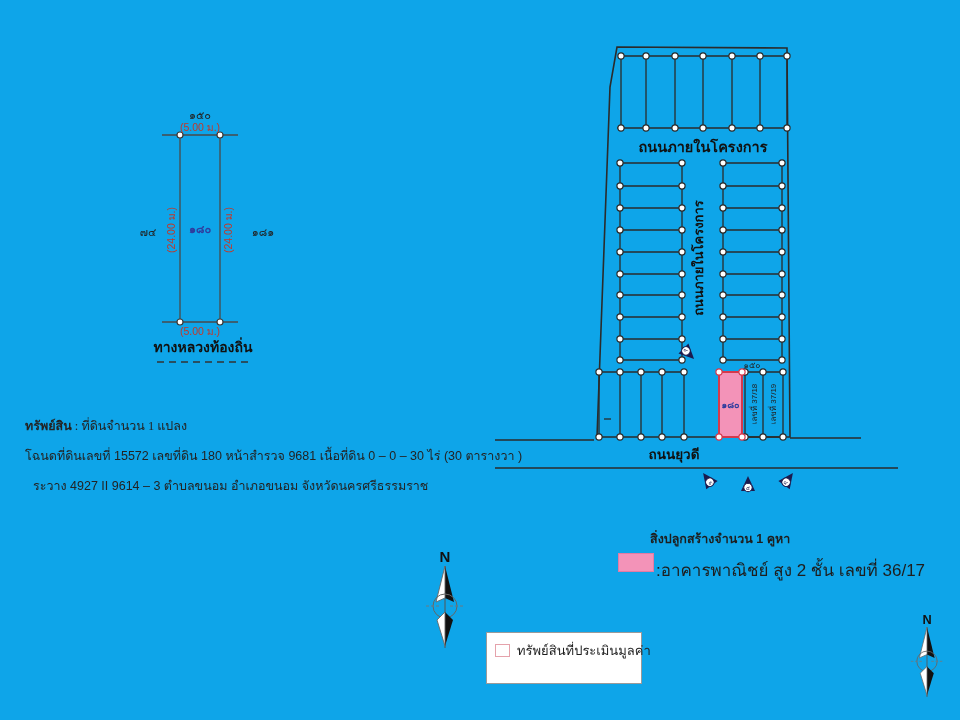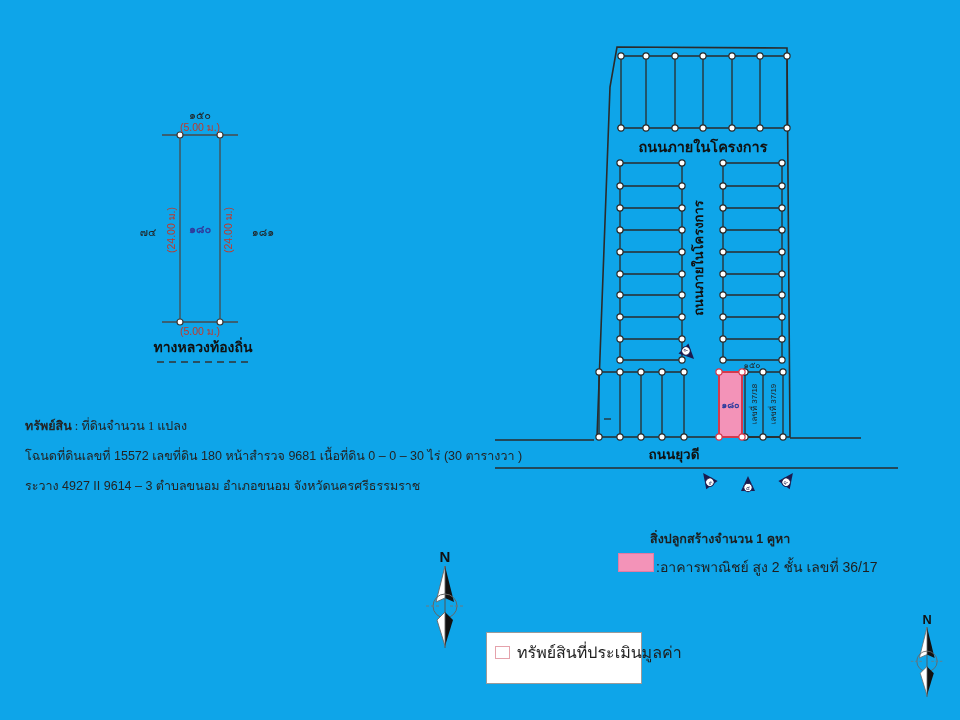--- a/index.html
+++ b/index.html
@@ -3,27 +3,27 @@
 <meta charset="utf-8">
 <style>
   html,body{margin:0;padding:0;background:#ffffff;}
   #page{position:relative;width:960px;height:720px;background:#0ea5e9;overflow:hidden;
         font-family:"Liberation Sans", sans-serif;color:#1e1e1e;}
   .abs{position:absolute;}
   .thtext{font-family:"Liberation Sans", sans-serif;text-align:center;}
   #prop-block{left:25px;top:420px;width:470px;font-size:12.5px;line-height:1.0;color:#232323;}
   #prop-line1{position:absolute;left:0;top:0;white-space:nowrap;font-family:Liberation Serif, serif;}
   #prop-line2{position:absolute;left:0;top:30px;white-space:nowrap;}
-  #prop-line3{position:absolute;left:0;top:60px;white-space:nowrap;}
+  #prop-line3{position:absolute;left:8px;top:60px;white-space:nowrap;}
   .bold{font-weight:bold;}
   #bld-title{left:650px;top:529px;font-size:12.5px;font-weight:bold;white-space:nowrap;}
   #bld-swatch{left:618px;top:553px;width:34px;height:17px;background:#f393b8;border:1px solid #e27ba4;}
-  #bld-desc{left:656px;top:556px;font-size:14px;white-space:nowrap;}
+  #bld-desc{left:656px;top:556px;font-size:17px;white-space:nowrap;}
   #legend-box{left:486px;top:632px;width:154px;height:50px;background:#fff;border:1px solid #9a9a9a;}
-  .legend-row{position:absolute;left:8px;display:flex;align-items:center;gap:7px;font-size:16px;white-space:nowrap;}
+  .legend-row{position:absolute;left:8px;display:flex;align-items:center;gap:7px;font-size:13px;white-space:nowrap;}
   #legend-row1{top:7px;}
   #legend-row2{top:43px;margin-top:44px;}
   #legend-square{width:13px;height:11px;border:1.5px solid #e5a2ab;background:#fff;display:inline-block;}
   svg text{font-family:"Liberation Sans", sans-serif;}
 </style>
 </head>
 <body>
 
 <div id="page">
 

